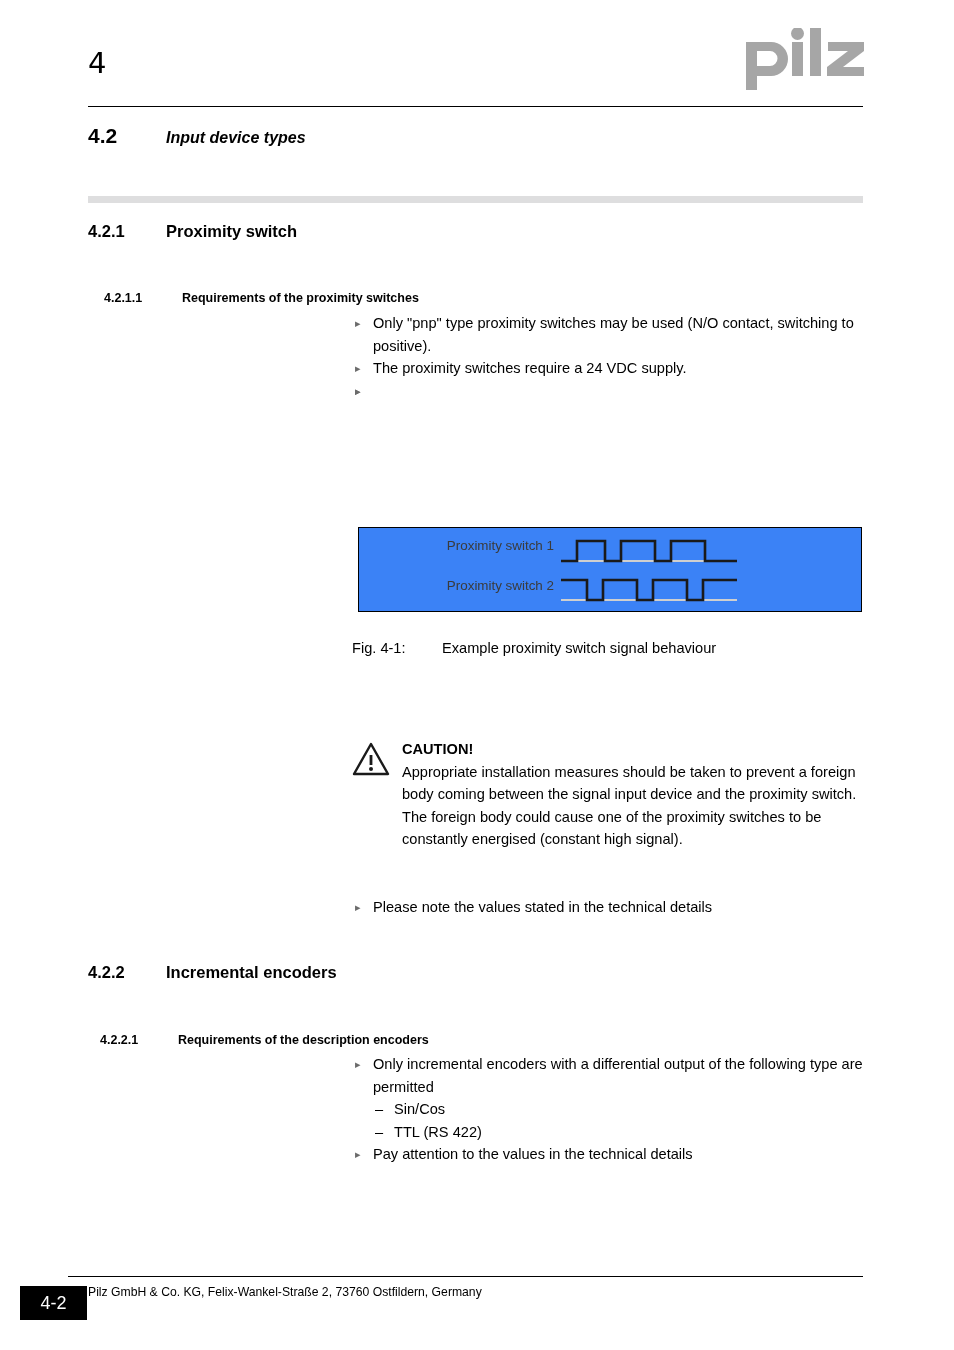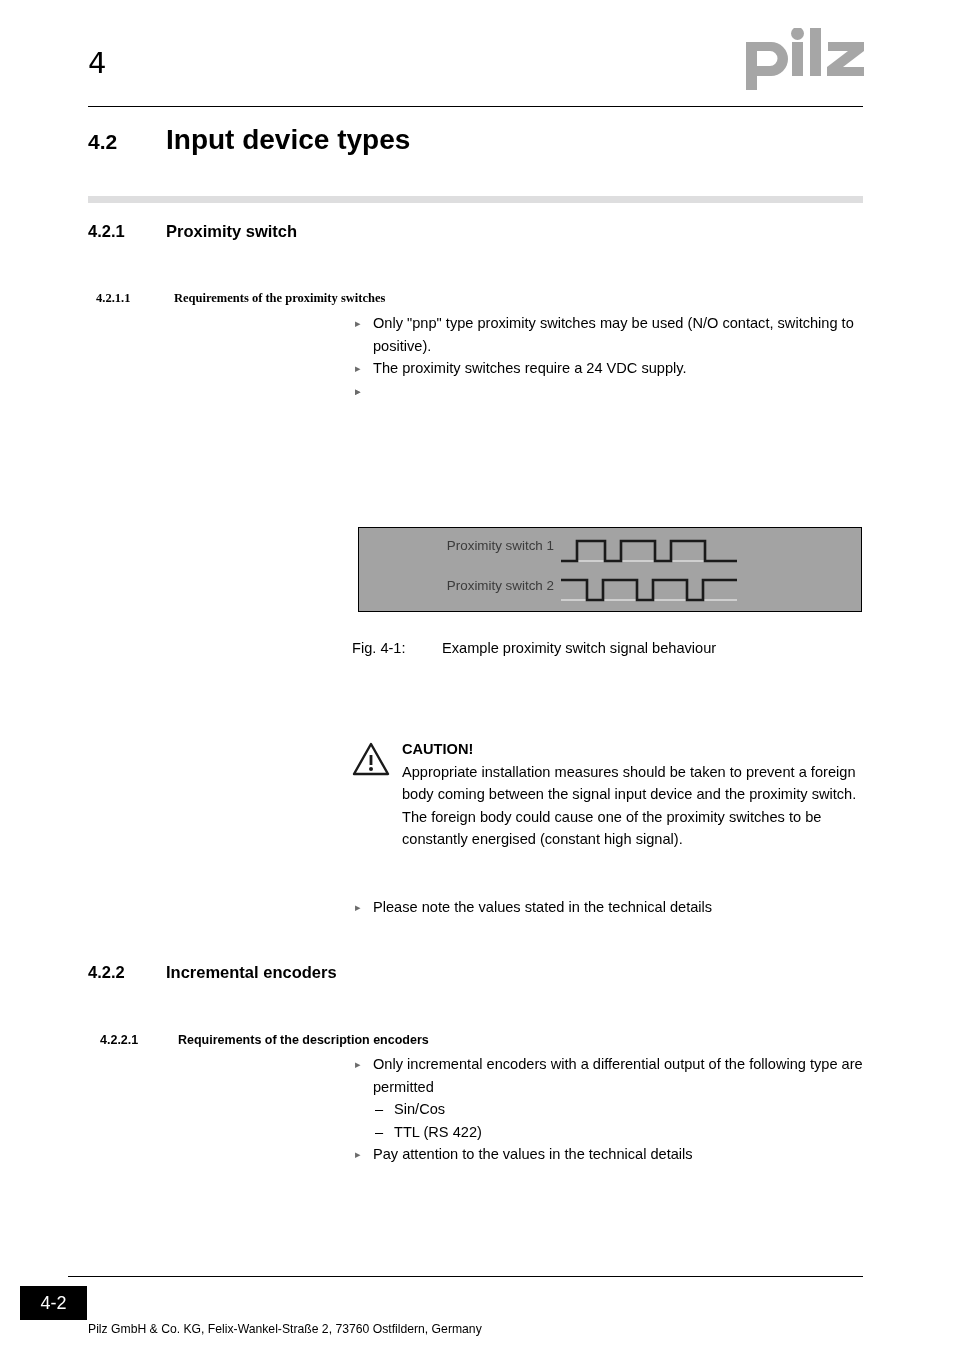--- a/index.html
+++ b/index.html
@@ -65,22 +65,23 @@
     display: flex;
     align-items: baseline;
   }
   .sec-2 .n {
     font-size: 21px;
     font-weight: bold;
     width: 78px;
     flex: 0 0 78px;
   }
   .sec-2 .t {
-    font-size: 28px;
-    font-weight: bold;
+    font-size: 16px;
+    font-weight: bold;
+    font-style: italic;
   }
 
   .gray-bar {
     position: absolute;
     left: 88px;
     top: 196px;
     width: 775px;
     height: 7px;
     background: #dededf;
   }
@@ -154,21 +155,21 @@
 
   
   .figure-box {
     position: absolute;
     left: 358px;
     top: 527px;
     width: 504px;
     height: 85px;
     border: 1.6px solid #000000;
     box-sizing: border-box;
-    background: #a3a3a3;
+    background: #3b82f6;
   }
   .fig-label {
     position: absolute;
     font-size: 13.4px;
     color: #3b3b3b;
     white-space: nowrap;
     text-align: right;
   }
   .fig-label.l1 { left: 0px; top: 10px; width: 195px; }
   .fig-label.l2 { left: 0px; top: 50px; width: 195px; }
@@ -236,21 +237,20 @@
     align-items: center;
     justify-content: center;
   }
   .footer-text {
     position: absolute;
     left: 88px;
     top: 1284px;
     font-size: 12.2px;
     line-height: 17.5px;
     color: #000000;
-    margin-top: 37px;
   }
 </style>
 </head>
 <body>
 
 <div class="chapter-head">
   <span class="chapter-num">4</span>
 </div>
 
 <div class="logo">
@@ -278,21 +278,21 @@
   <span class="t">Input device types</span>
 </div>
 
 <div class="gray-bar"></div>
 
 <div class="sec-3" style="left:88px; top:222px;">
   <span class="n">4.2.1</span>
   <span class="t">Proximity switch</span>
 </div>
 
-<div class="sec-4" style="left:96px; top:291px;font-family:Liberation Serif, serif;">
+<div class="sec-4" style="left:104px; top:291px;">
   <span class="n">4.2.1.1</span>
   <span class="t">Requirements of the proximity switches</span>
 </div>
 
 <div class="bullets" style="top:312px;">
   <div class="bullet">
     <span class="mark">▸</span>
     <span>Only "pnp" type proximity switches may be used (N/O contact, switching to positive).</span>
   </div>
   <div class="bullet">

